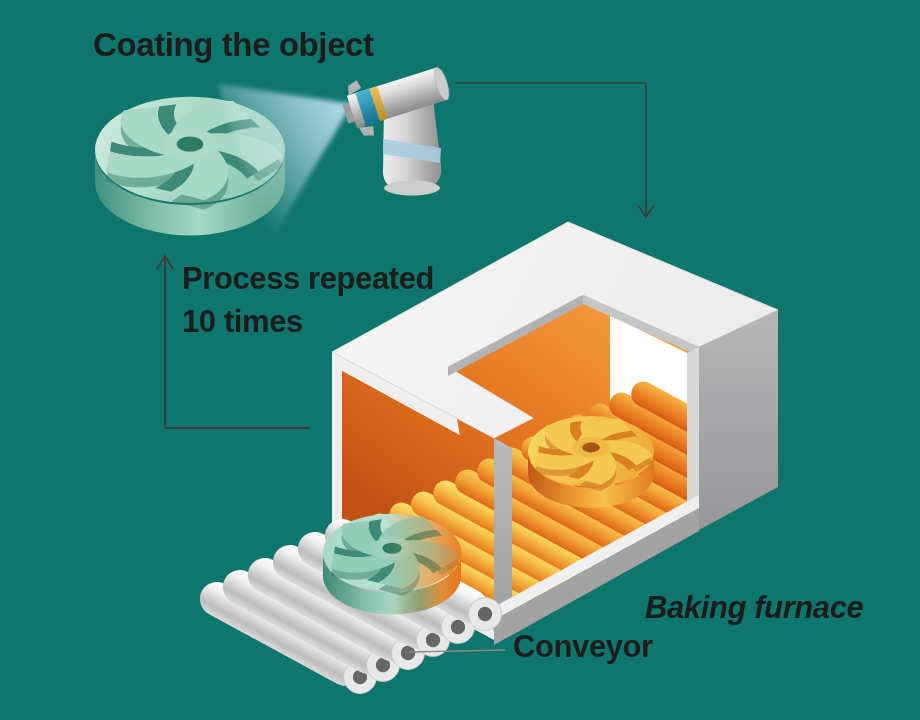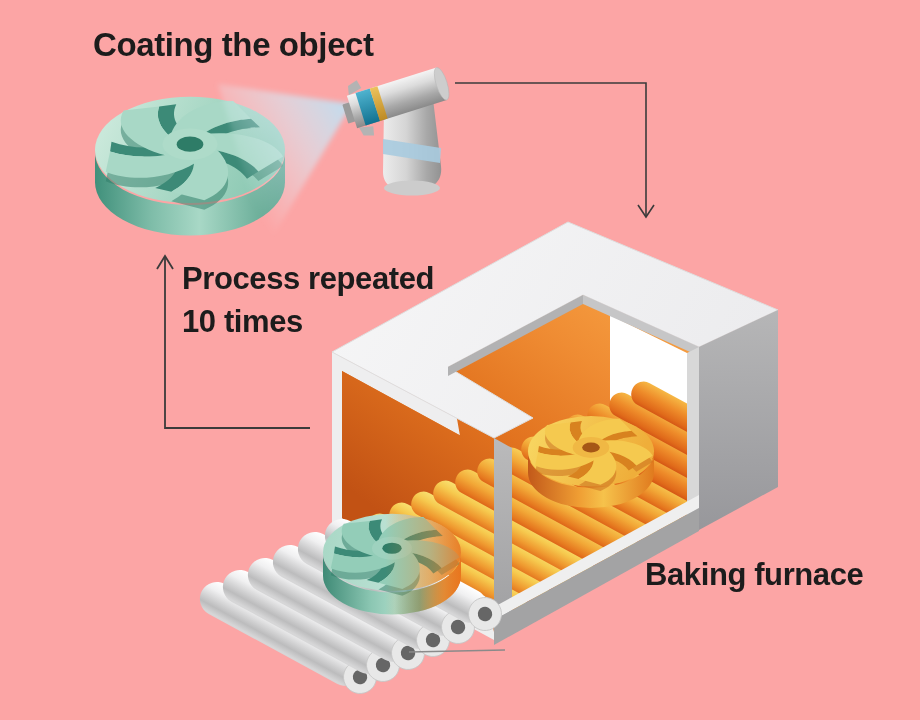--- a/index.html
+++ b/index.html
@@ -1,23 +1,23 @@
 <!DOCTYPE html>
 <html><head>
 <meta charset="utf-8">
 <style>
   html,body{margin:0;padding:0;background:#ffffff;}
-  .stage{position:relative;width:920px;height:720px;background:#fca5a5;overflow:hidden;
+  .stage{position:relative;width:920px;height:720px;background:#0f766e;overflow:hidden;
          font-family:"Liberation Sans",sans-serif;}
   .stage svg{position:absolute;left:0;top:0;}
   .lbl{position:absolute;font-weight:700;color:#1c1c1c;letter-spacing:-0.4px;white-space:nowrap;}
   .lbl-title{left:93px;top:26px;font-size:33px;}
   .lbl-proc1{left:182px;top:261px;font-size:31px;}
   .lbl-proc2{left:182px;top:304px;font-size:31px;text-align:center;}
-  .lbl-furnace{left:645px;top:557px;font-size:31px;}
+  .lbl-furnace{left:645px;top:590px;font-size:31px;font-style:italic;}
   .lbl-conveyor{left:513px;top:629px;font-size:31px;}
 </style>
 </head>
 <body>
 
 <div class="stage">
 
 <svg width="920" height="720" viewBox="0 0 920 720">
   <defs>
 
@@ -358,14 +358,15 @@
     <path d="M310,428 L165,428 L165,257"></path>
     <path d="M157,269 L165,256 L173,269"></path>
   </g>
   <line x1="409" y1="652" x2="505" y2="650" stroke="#8a8a8a" stroke-width="1.5"></line>
 </svg>
 
 <div class="lbl lbl-title">Coating the object</div>
 <div class="lbl lbl-proc1">Process repeated</div>
 <div class="lbl lbl-proc2">10 times</div>
 <div class="lbl lbl-furnace">Baking furnace</div>
+<div class="lbl lbl-conveyor">Conveyor</div>
 
 </div>
 
 </body></html>

